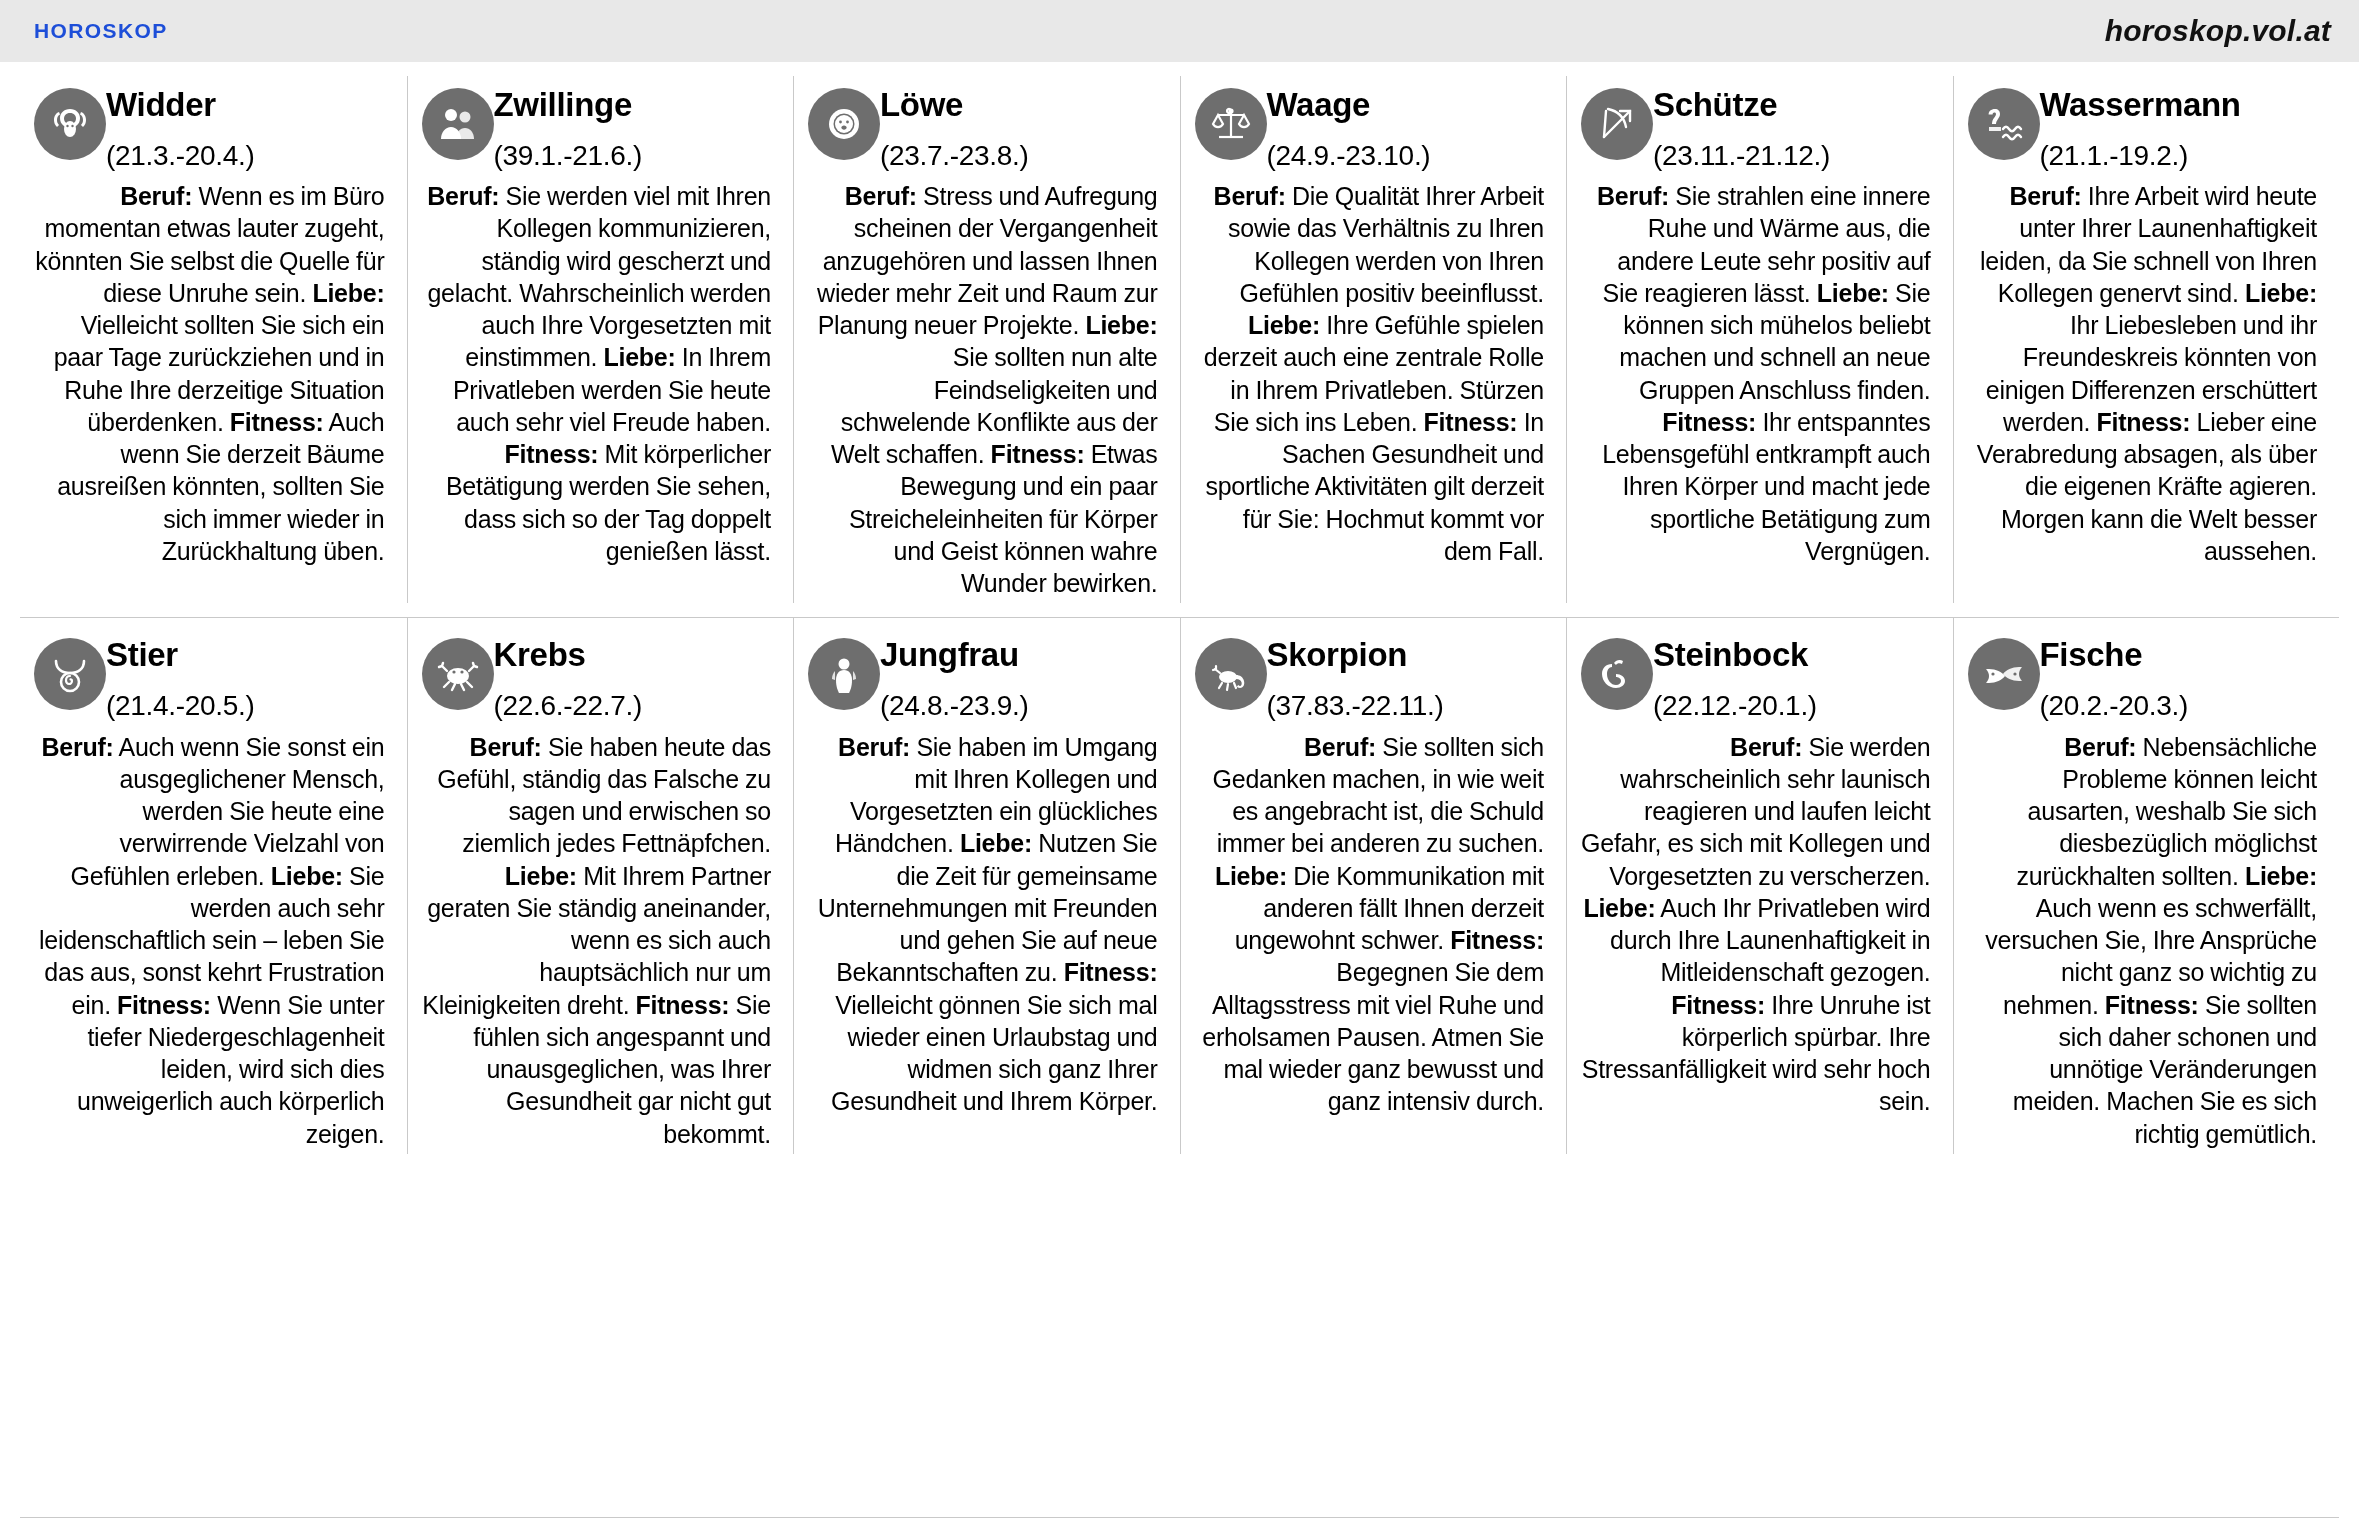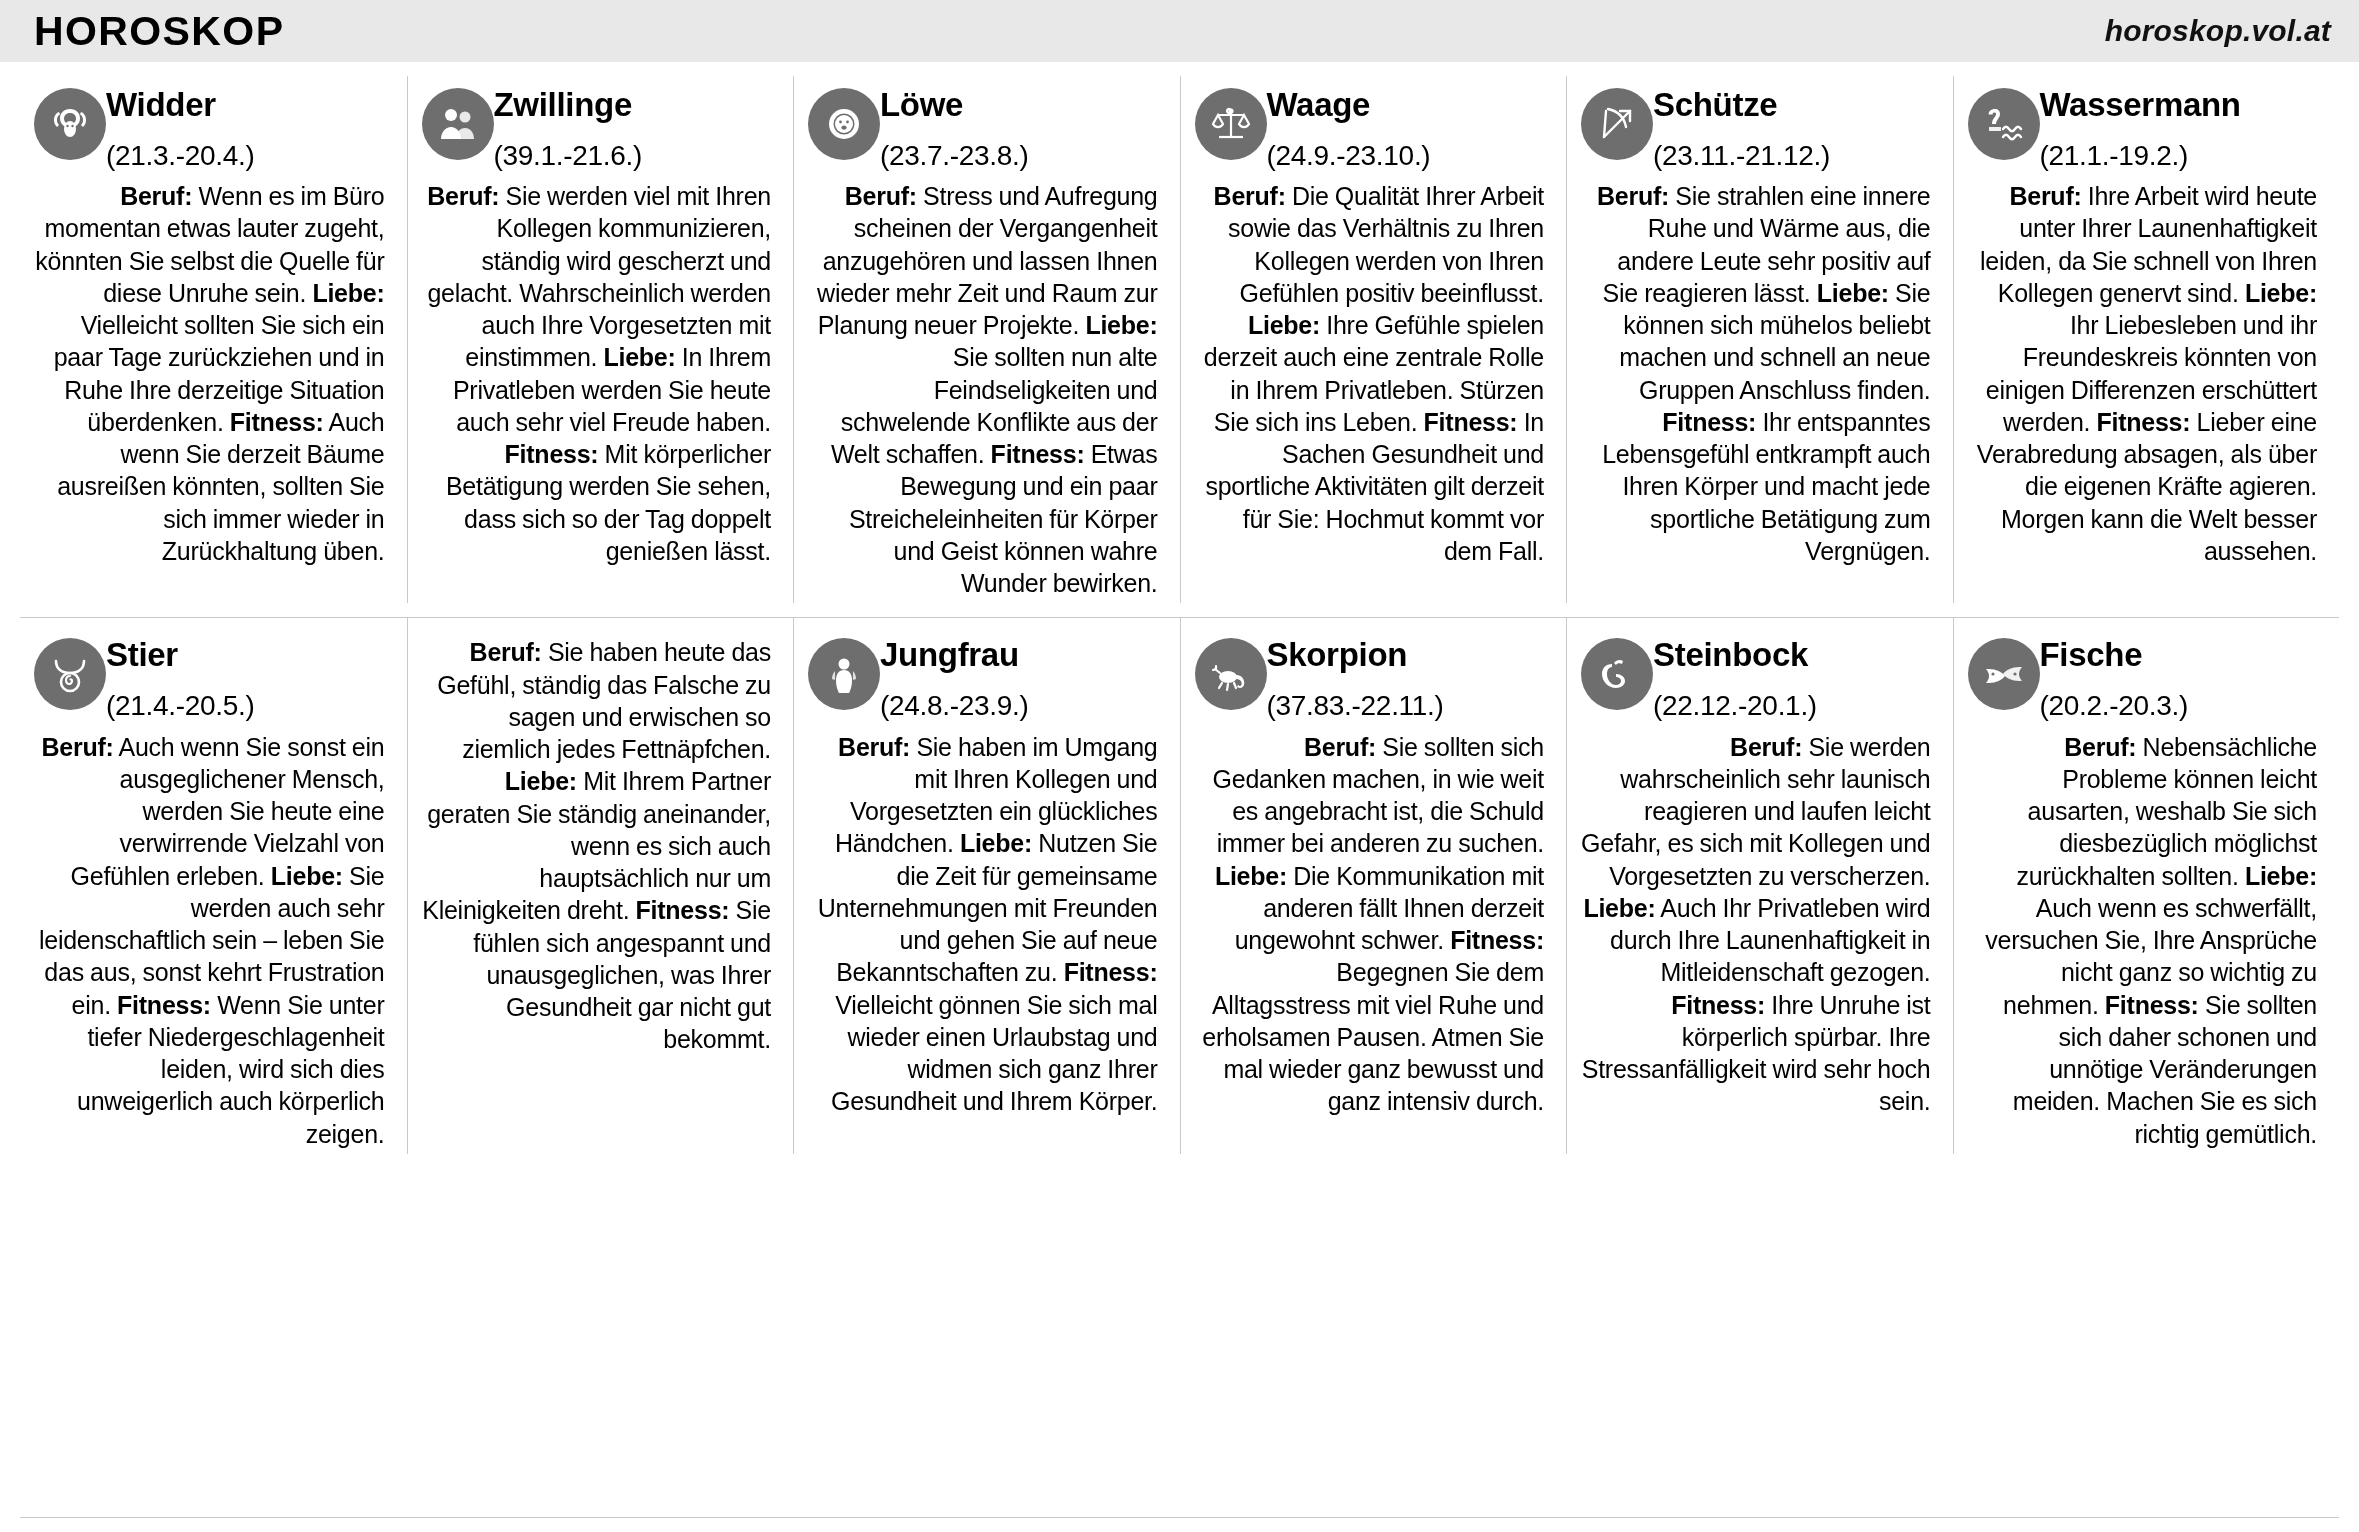--- a/index.html
+++ b/index.html
@@ -23,24 +23,24 @@
   
   .header {
     height: 62px;
     background: #e8e8e8;
     display: flex;
     align-items: center;
     justify-content: space-between;
     padding: 0 28px 0 34px;
   }
   .header-title {
-    font-size: 41px;
+    font-size: 21px;
     font-weight: bold;
     letter-spacing: 1.4px;
-    color: #000000;
+    color: #1d4ed8;
   }
   .header-url {
     font-size: 30px;
     font-weight: bold;
     color: #111;
     letter-spacing: 0.2px;
     font-style: italic;
   }
   
   .grid {
@@ -250,20 +250,40 @@
             </svg>
           </div>
           <div class="sign-names">
             <div class="sign-name">Stier</div>
             <div class="sign-dates">(21.4.-20.5.)</div>
           </div>
         </div>
         <div class="sign-text"><b>Beruf:</b><span> Auch wenn Sie sonst ein ausgeglichener Mensch, werden Sie heute eine verwirrende Vielzahl von Gefühlen erleben.</span> <b>Liebe:</b><span> Sie werden auch sehr leidenschaftlich sein – leben Sie das aus, sonst kehrt Frustration ein.</span> <b>Fitness:</b><span> Wenn Sie unter tiefer Niedergeschlagenheit leiden, wird sich dies unweigerlich auch körperlich zeigen.</span></div>
       </div>
       <div class="sign row2" style="padding-top: 18px;">
+        <div class="sign-head">
+          <div class="sign-badge">
+            <svg width="50" height="50" viewBox="0 0 50 50">
+              <g fill="#fff">
+                <ellipse cx="25" cy="27" rx="11" ry="8"></ellipse>
+                <circle cx="21" cy="23" r="1.6" fill="#6e6e6e"></circle>
+                <circle cx="29" cy="23" r="1.6" fill="#6e6e6e"></circle>
+              </g>
+              <g stroke="#fff" stroke-width="2.4" fill="none" stroke-linecap="round">
+                <path d="M14 22l-5-5M9 17l-3 1M9 17l1-3"></path>
+                <path d="M36 22l5-5M41 17l3 1M41 17l-1-3"></path>
+                <path d="M16 33l-5 5M22 35l-3 6M28 35l3 6M34 33l5 5"></path>
+              </g>
+            </svg>
+          </div>
+          <div class="sign-names">
+            <div class="sign-name">Krebs</div>
+            <div class="sign-dates">(22.6.-22.7.)</div>
+          </div>
+        </div>
         <div class="sign-text"><b>Beruf:</b><span> Sie haben heute das Gefühl, ständig das Falsche zu sagen und erwischen so ziemlich jedes Fettnäpfchen.</span> <b>Liebe:</b><span> Mit Ihrem Partner geraten Sie ständig aneinander, wenn es sich auch hauptsächlich nur um Kleinigkeiten dreht.</span> <b>Fitness:</b><span> Sie fühlen sich angespannt und unausgeglichen, was Ihrer Gesundheit gar nicht gut bekommt.</span></div>
       </div>
       <div class="sign row2" style="padding-top: 18px;">
         <div class="sign-head">
           <div class="sign-badge">
             <svg width="50" height="50" viewBox="0 0 50 50">
               <g fill="#fff">
                 <circle cx="25" cy="15" r="5.5"></circle>
                 <path d="M25 21c-5 0-8 4-8 10 0 7 2 11 3 13h10c1-2 3-6 3-13 0-6-3-10-8-10z"></path>
                 <path d="M16 22c-2 2-3 5-3 8l3 1z" opacity="0.8"></path>

